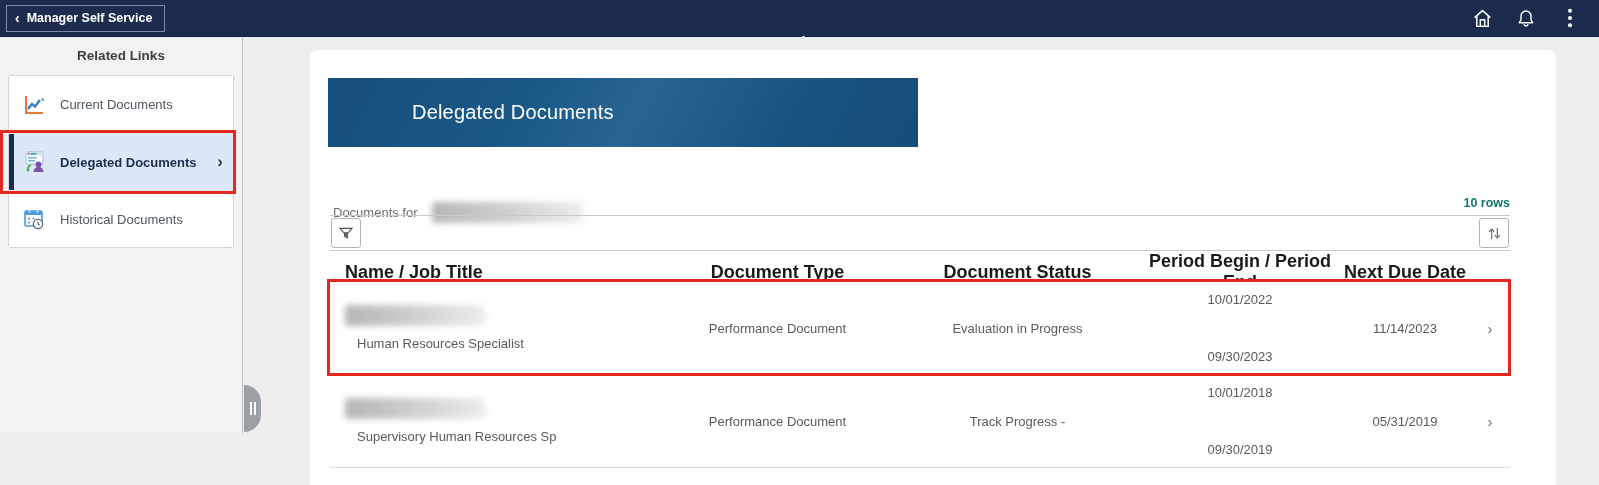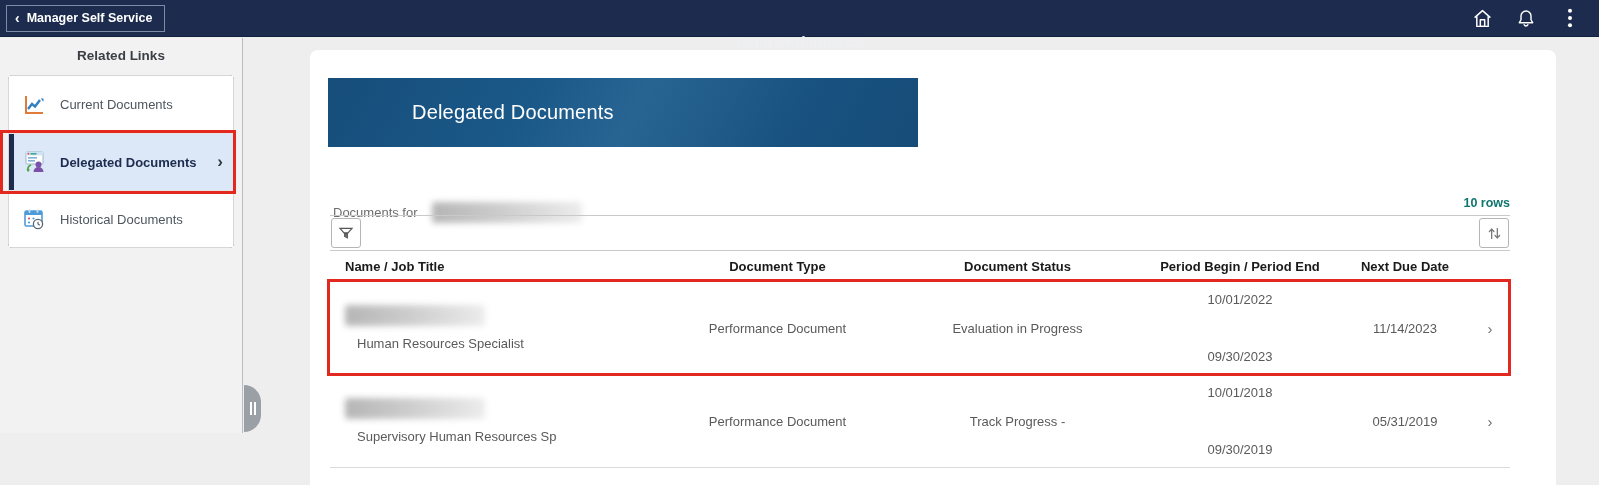--- a/index.html
+++ b/index.html
@@ -99,21 +99,21 @@
     height:36px; border-top:1px solid #c9c9c9; border-bottom:1px solid #c9c9c9;
     display:flex; align-items:center; justify-content:space-between; padding:0 1px;
   }
   .icon-btn {
     width:30px; height:30px; background:#fff; border:1px solid #b5b5b5; border-radius:3px;
     display:flex; align-items:center; justify-content:center; cursor:pointer;
   }
   .hdr-row {
     display:grid; grid-template-columns:330px 235px 245px 200px 130px 40px;
     height:31px; align-items:center; border-bottom:1px solid #8c8c8c;
-    font-size:13px; font-weight:bold; color:#1a1a1a;
+    font-size:18px; font-weight:bold; color:#1a1a1a;
   }
   .hdr-row .c0 { padding-left:15px; }
   .c-center { text-align:center; }
   .t-row {
     position:relative;
     display:grid; grid-template-columns:330px 235px 245px 200px 130px 40px;
     height:93px; align-items:center; border-bottom:1px solid #dadada;
     font-size:13px; color:#5a5a5a; background:#fff; cursor:pointer;
   }
   .name-cell { padding-left:15px; display:flex; flex-direction:column; gap:10px; }

